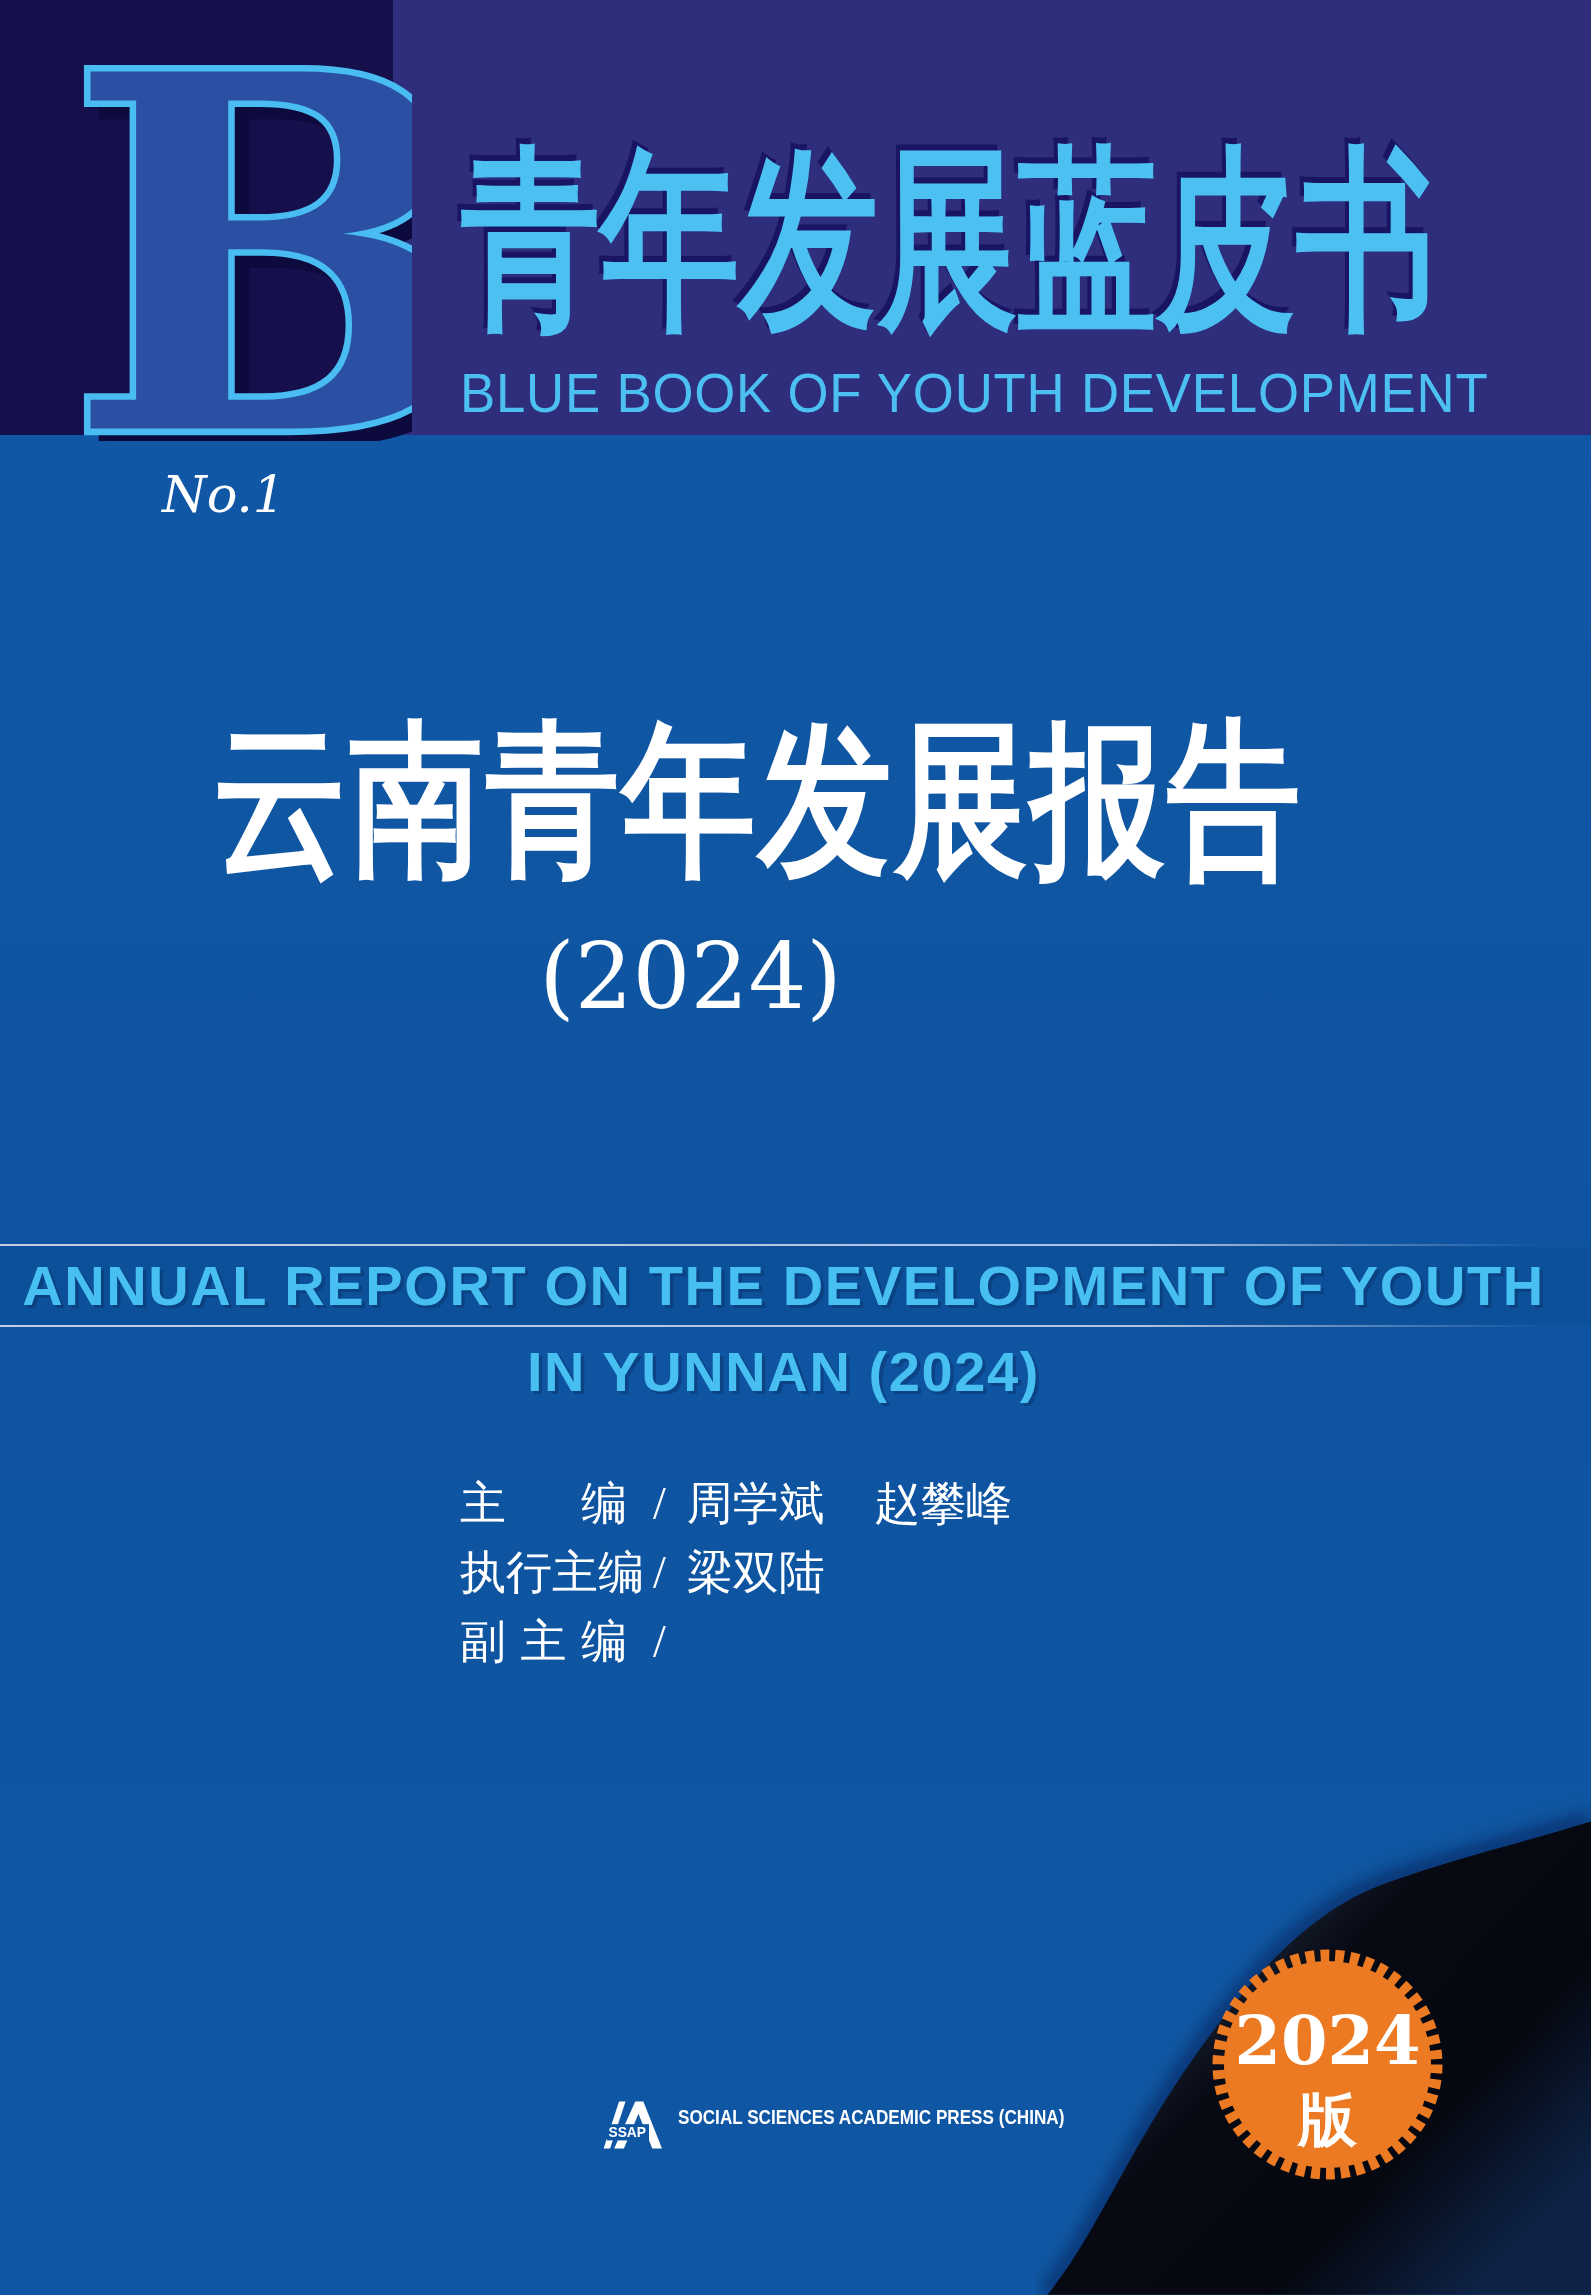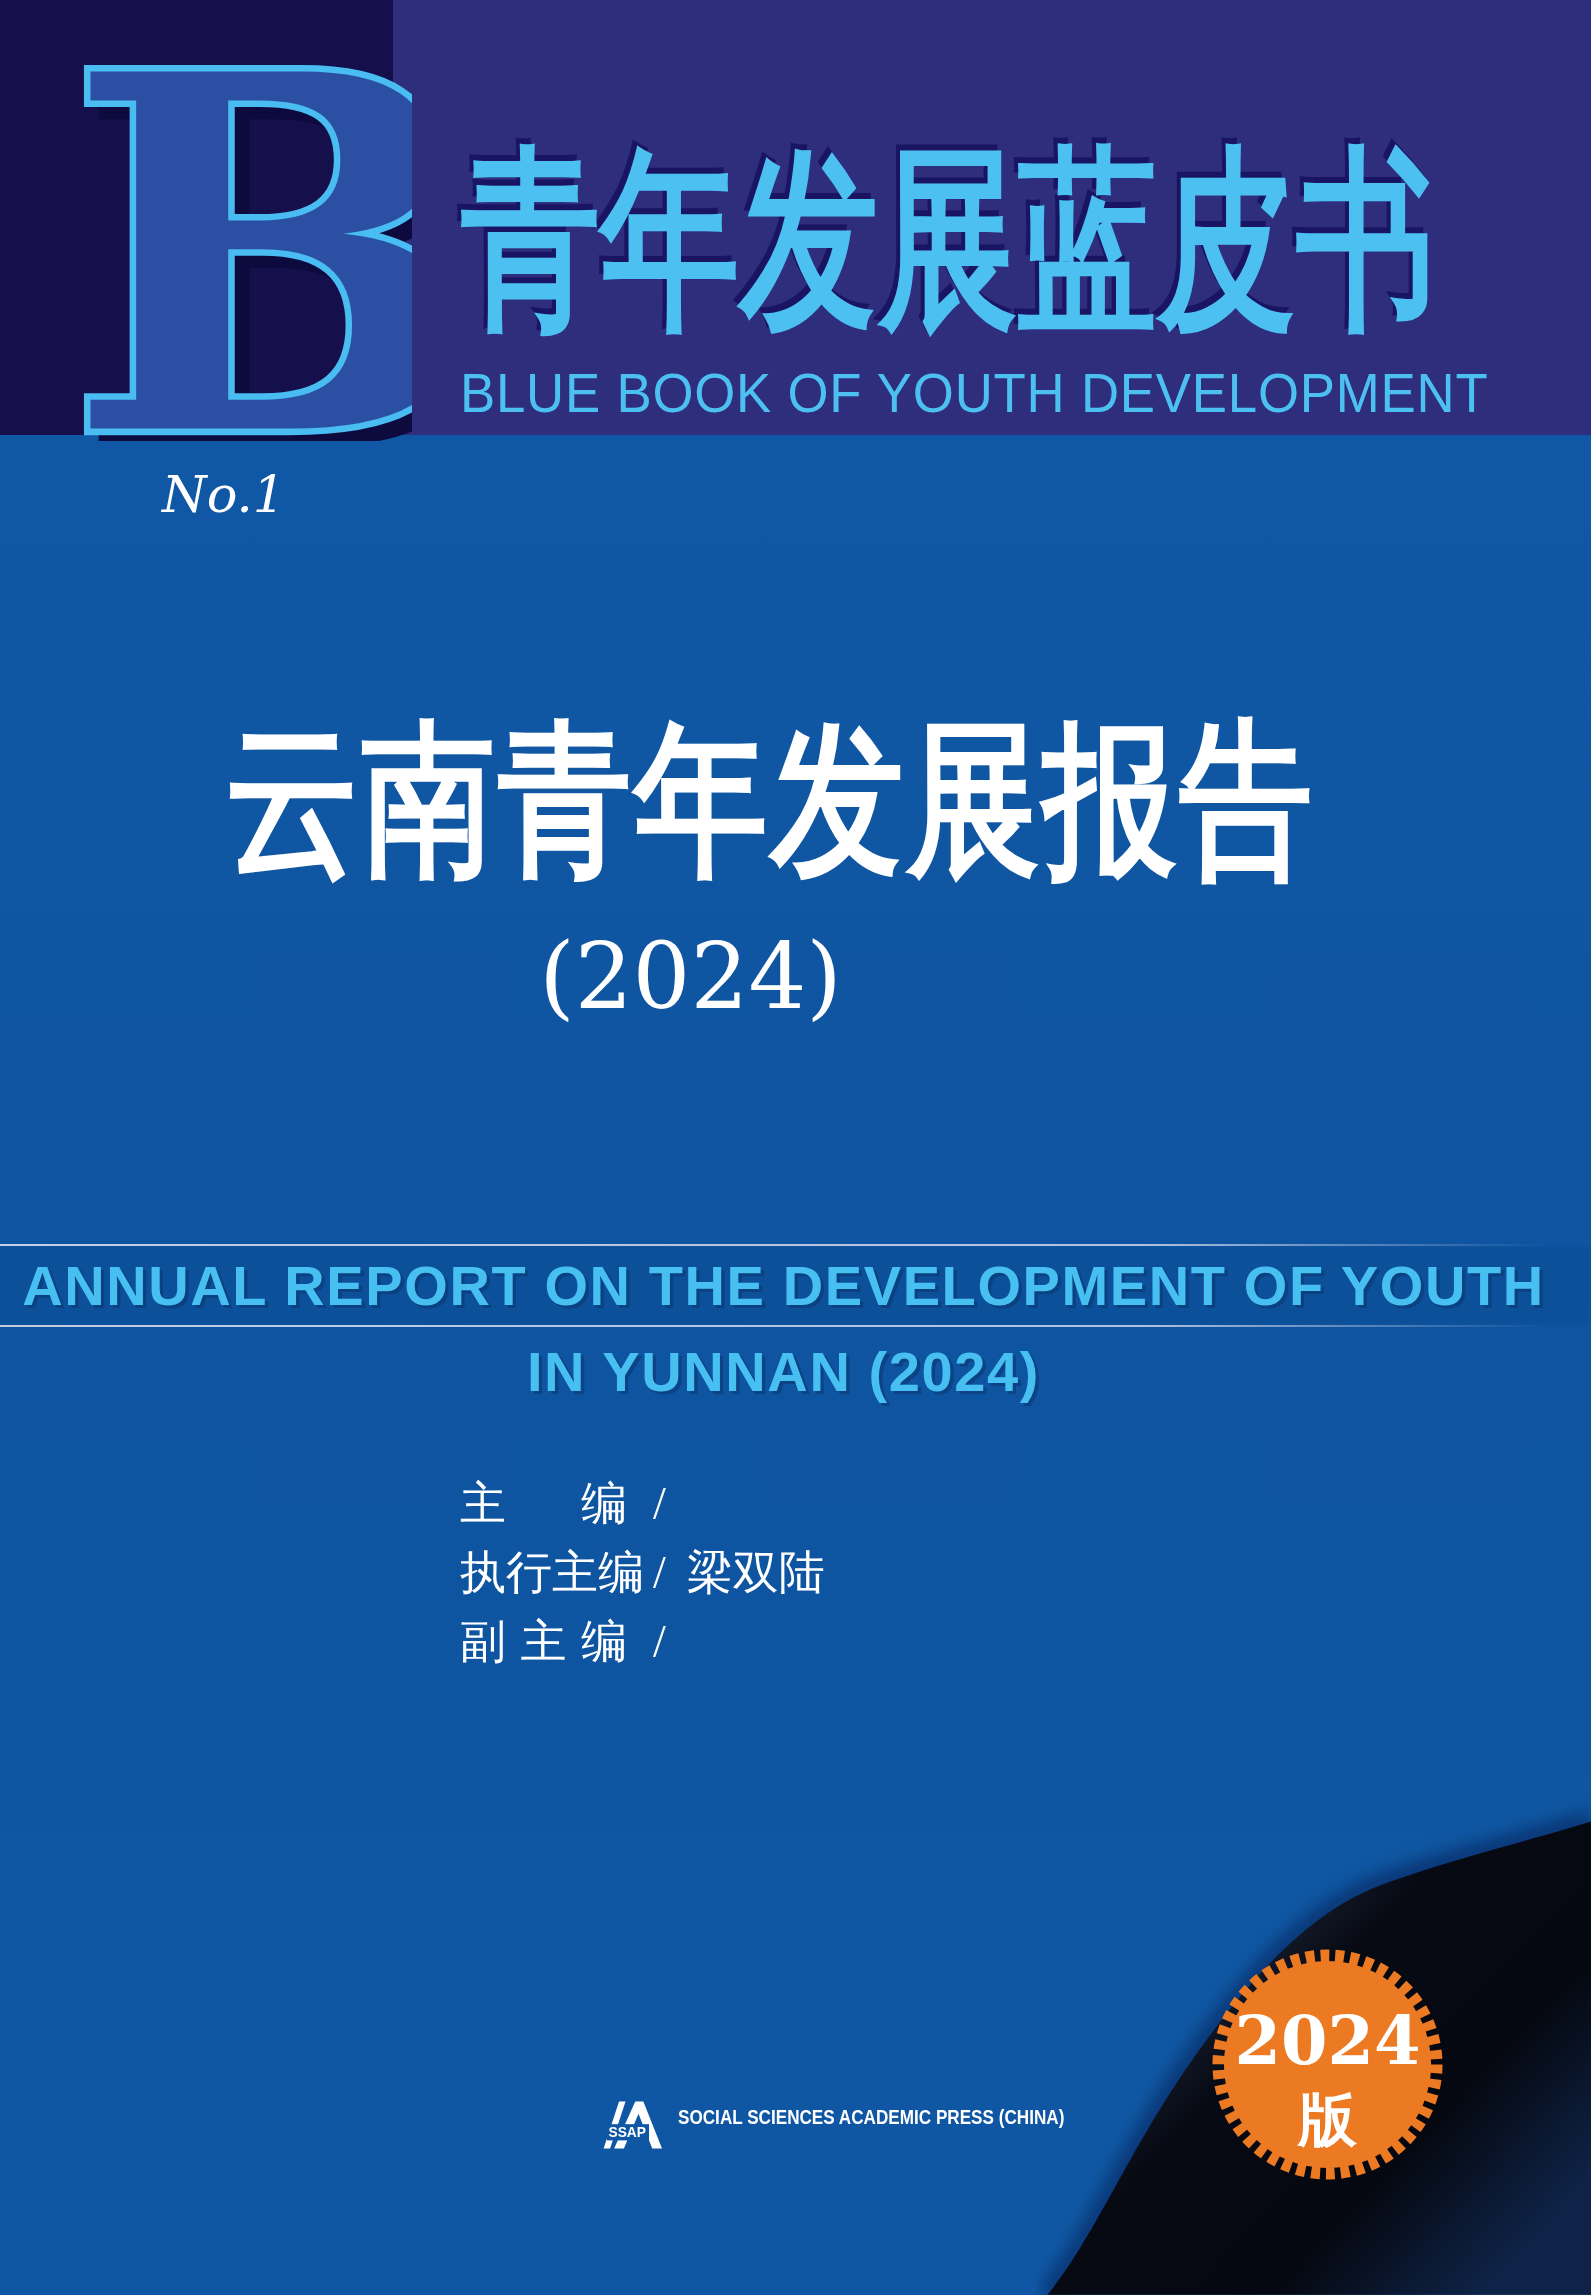--- a/index.html
+++ b/index.html
@@ -27,21 +27,21 @@
     transform:scaleX(0.71);transform-origin:left top;
   }
   .mast-title-en{
     left:460px;top:366px;white-space:nowrap;color:#4dc0f2;
     font-size:55px;line-height:1;letter-spacing:0.8px;
     transform:scaleX(0.96);transform-origin:left top;
   }
 
   
   .main-title{
-    left:16px;top:717px;width:1508px;text-align:center;color:#ffffff;
+    left:4px;top:717px;width:1508px;text-align:center;color:#ffffff;
     font-size:167px;line-height:1;font-weight:bold;white-space:nowrap;
   }
   .main-title .squeeze{display:inline-block;transform:scaleX(0.8);transform-origin:center top;letter-spacing:3.3px;}
   .main-year{
     left:0;top:931px;width:1381px;text-align:center;color:#ffffff;
     font-family:"DejaVu Serif", serif;font-size:91px;line-height:1;white-space:nowrap;
   }
 
   
   .rule{left:0;height:2.4px;width:1591px;
@@ -109,20 +109,24 @@
 <div class="abs sub-en sub-en-2">IN YUNNAN (2024)</div>
 
 <div class="abs editors">
 
   <div class="ed-row">
     <span class="ed-role">
       <span>主</span>
       <span>编</span>
     </span>
     <span class="ed-slash">/</span>
+    <span class="ed-names">
+      <span>周学斌</span>
+      <span>赵攀峰</span>
+    </span>
   </div>
 
   <div class="ed-row">
     <span class="ed-role solid">
       <span>执</span>
       <span>行</span>
       <span>主</span>
       <span>编</span>
     </span>
     <span class="ed-slash">/</span>

